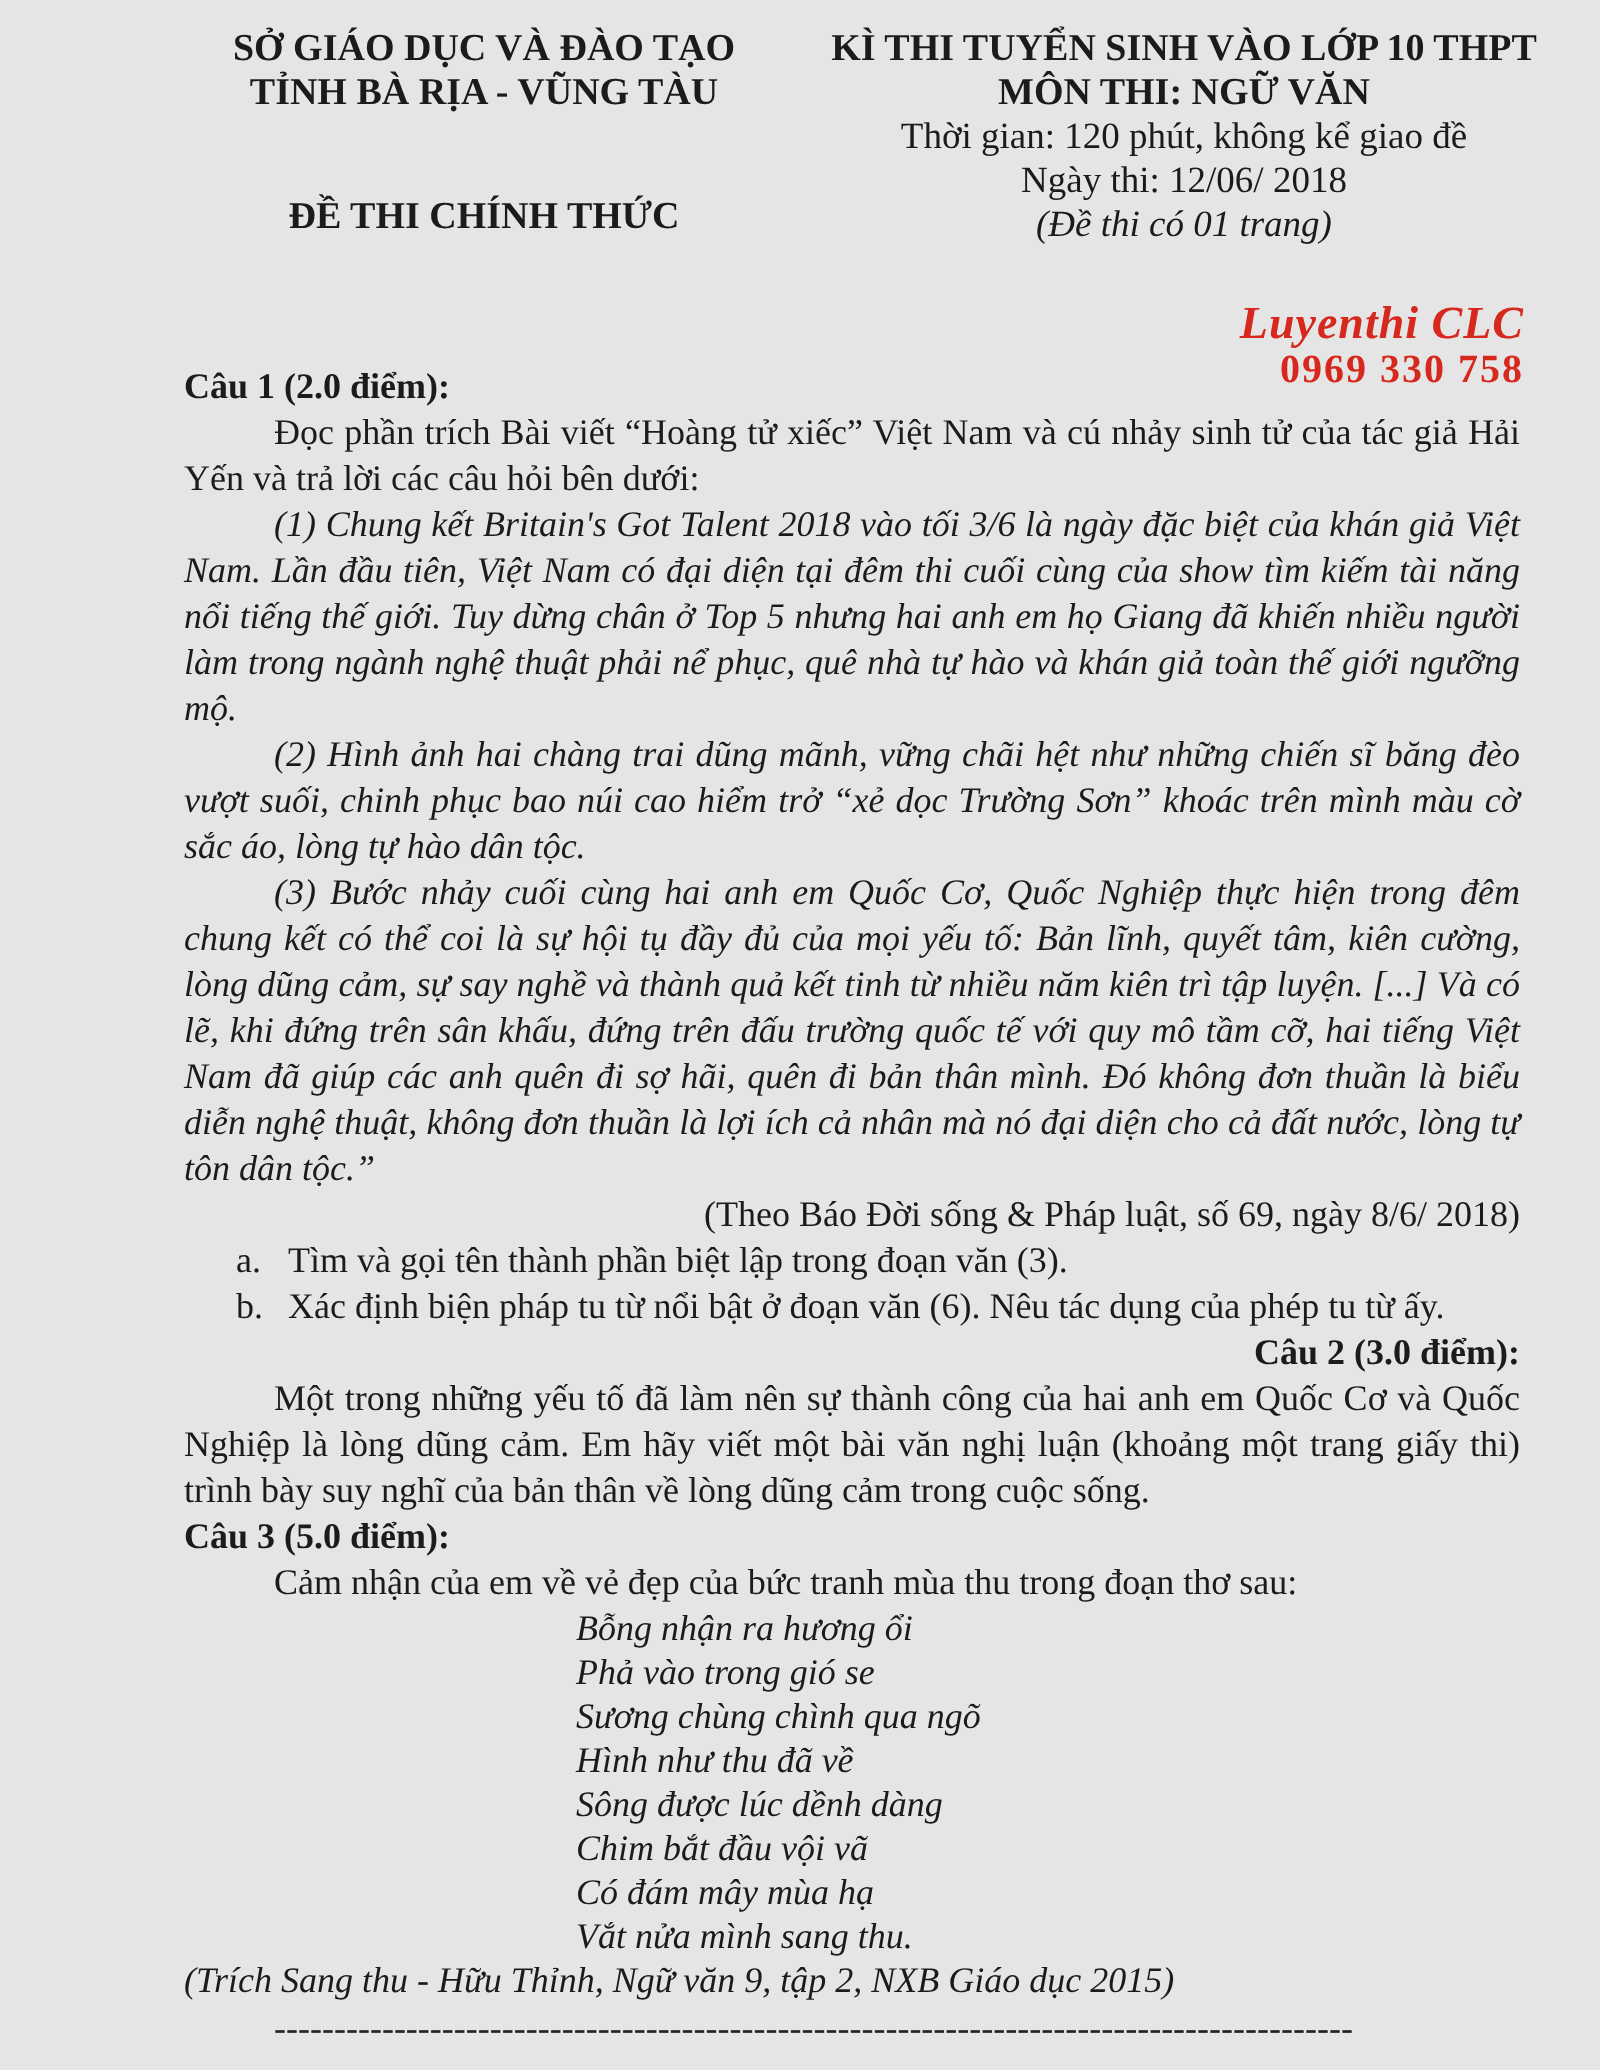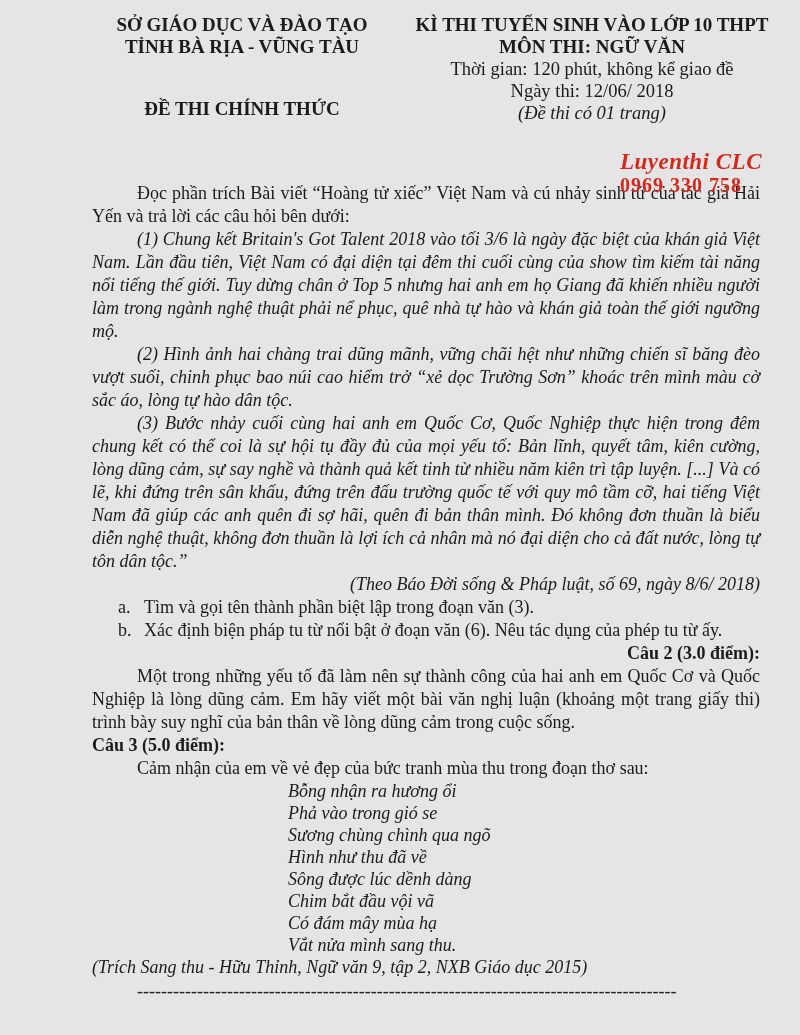--- a/index.html
+++ b/index.html
@@ -23,35 +23,35 @@
   .header-right {
     flex:1; text-align:center;
     font-size:18.5px; line-height:22px;
     padding-right:8px;
   }
   .hr-bold { font-weight:bold; font-size:19px; }
   .hr-italic { font-style:italic; }
   
   .branding {
     position:absolute; top:150px; right:38px;
-    line-height:1.08;
+    text-align:right; line-height:1.08;
   }
   .brand-name { font-size:23px; font-weight:bold; font-style:italic; letter-spacing:0.5px; }
   .brand-phone { font-size:20px; font-weight:bold; letter-spacing:1px; }
   
   .doc-body {
     margin:58px 40px 0 92px;
     font-size:18px; line-height:23px;
     text-align:justify;
   }
   .doc-body p { margin:0; }
   .q-heading { font-weight:bold; text-align:left; }
   .indent { text-indent:45px; }
   .italic { font-style:italic; }
-  .source-line { text-align:right; font-style:italic; }
+  .source-line { text-align:right; }
   .q-items { padding-left:26px; }
   .q-item { display:flex; text-align:left; }
   .q-item .marker { width:26px; flex:none; }
   .q2-heading { margin-top:15px;text-align:right; }
   .poem { margin-left:196px; font-style:italic; line-height:22px; text-align:left; }
   .citation { margin-left:190px; font-style:italic; margin-top:1px; text-align:left; }
   .divider {
     padding-left:45px; margin-top:1px;
     font-size:18px; white-space:nowrap; overflow:hidden;
     text-align:left; color:#222222;
@@ -77,20 +77,21 @@
     </div>
   </div>
 
   <div class="branding">
     <div class="brand-name" style="color: rgb(215, 40, 30);">Luyenthi CLC</div>
     <div class="brand-phone" style="color: rgb(215, 40, 30);">0969 330 758</div>
   </div>
 
   <div class="doc-body">
 
+    <p class="q-heading">Câu 1 (2.0 điểm):</p>
     <p class="indent">Đọc phần trích Bài viết “Hoàng tử xiếc” Việt Nam và cú nhảy sinh tử của tác giả Hải Yến và trả lời các câu hỏi bên dưới:</p>
     <p class="indent italic">(1) Chung kết Britain's Got Talent 2018 vào tối 3/6 là ngày đặc biệt của khán giả Việt Nam. Lần đầu tiên, Việt Nam có đại diện tại đêm thi cuối cùng của show tìm kiếm tài năng nổi tiếng thế giới. Tuy dừng chân ở Top 5 nhưng hai anh em họ Giang đã khiến nhiều người làm trong ngành nghệ thuật phải nể phục, quê nhà tự hào và khán giả toàn thế giới ngưỡng mộ.</p>
     <p class="indent italic">(2) Hình ảnh hai chàng trai dũng mãnh, vững chãi hệt như những chiến sĩ băng đèo vượt suối, chinh phục bao núi cao hiểm trở “xẻ dọc Trường Sơn” khoác trên mình màu cờ sắc áo, lòng tự hào dân tộc.</p>
     <p class="indent italic">(3) Bước nhảy cuối cùng hai anh em Quốc Cơ, Quốc Nghiệp thực hiện trong đêm chung kết có thể coi là sự hội tụ đầy đủ của mọi yếu tố: Bản lĩnh, quyết tâm, kiên cường, lòng dũng cảm, sự say nghề và thành quả kết tinh từ nhiều năm kiên trì tập luyện. [...] Và có lẽ, khi đứng trên sân khấu, đứng trên đấu trường quốc tế với quy mô tầm cỡ, hai tiếng Việt Nam đã giúp các anh quên đi sợ hãi, quên đi bản thân mình. Đó không đơn thuần là biểu diễn nghệ thuật, không đơn thuần là lợi ích cả nhân mà nó đại diện cho cả đất nước, lòng tự tôn dân tộc.”</p>
     <p class="source-line">(Theo Báo Đời sống &amp; Pháp luật, số 69, ngày 8/6/ 2018)</p>
 
     <div class="q-items">
       <div class="q-item">
         <span class="marker">a.</span>
         <span>Tìm và gọi tên thành phần biệt lập trong đoạn văn (3).</span>

